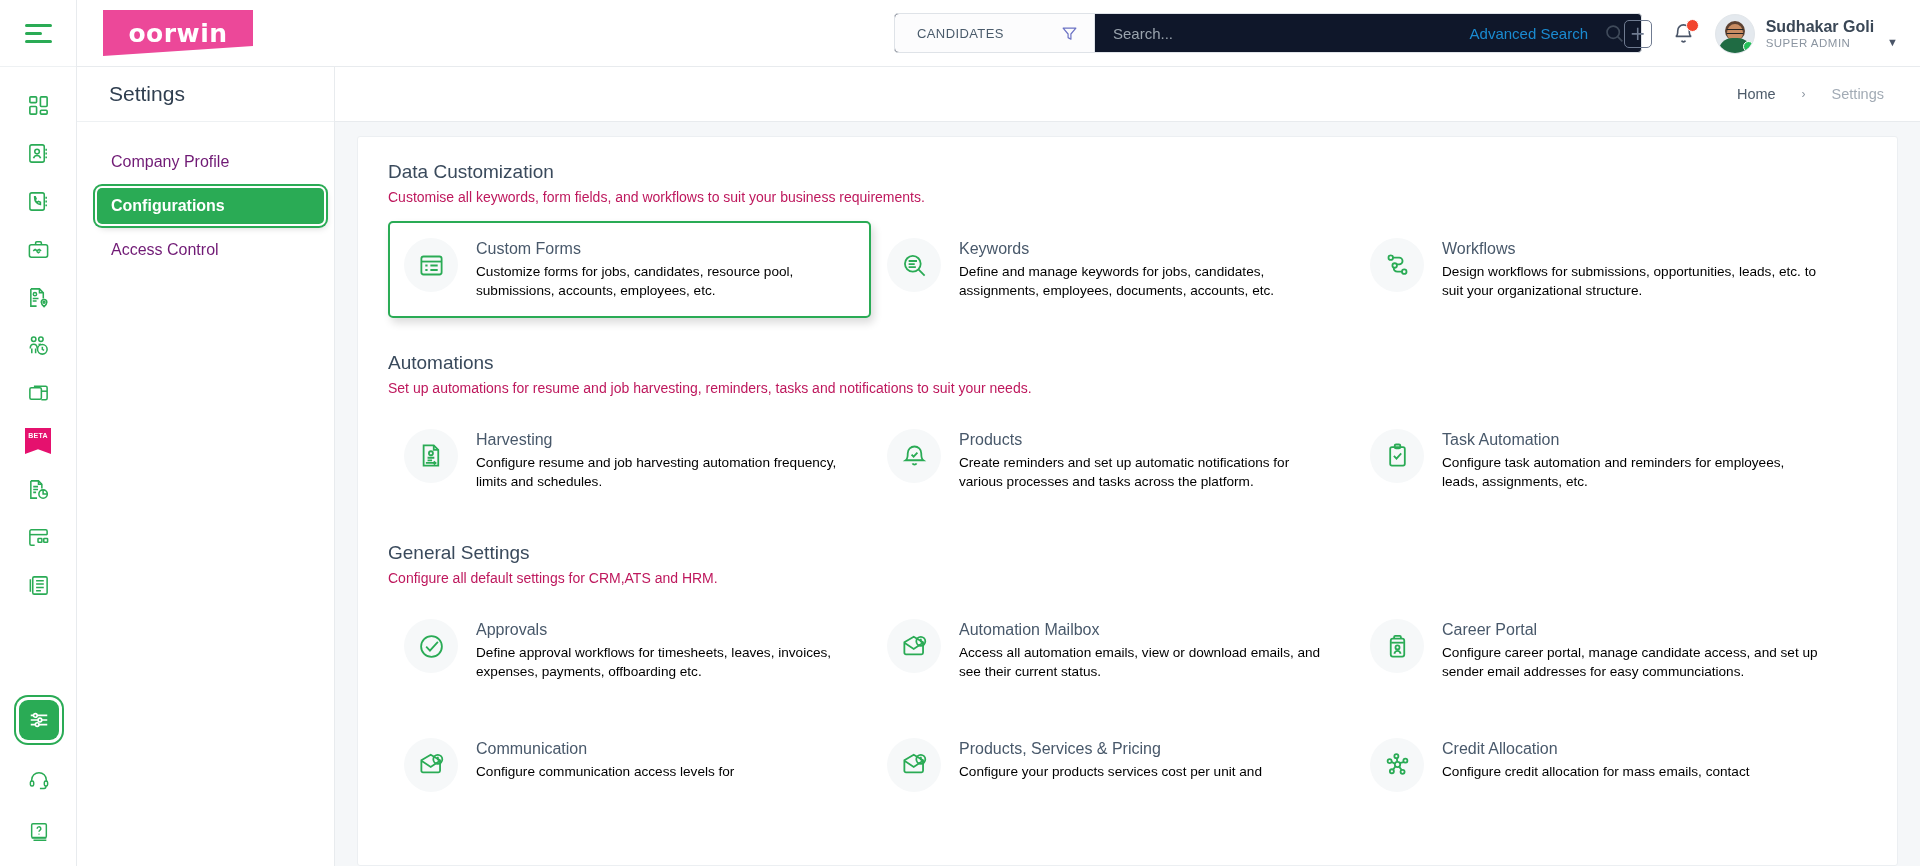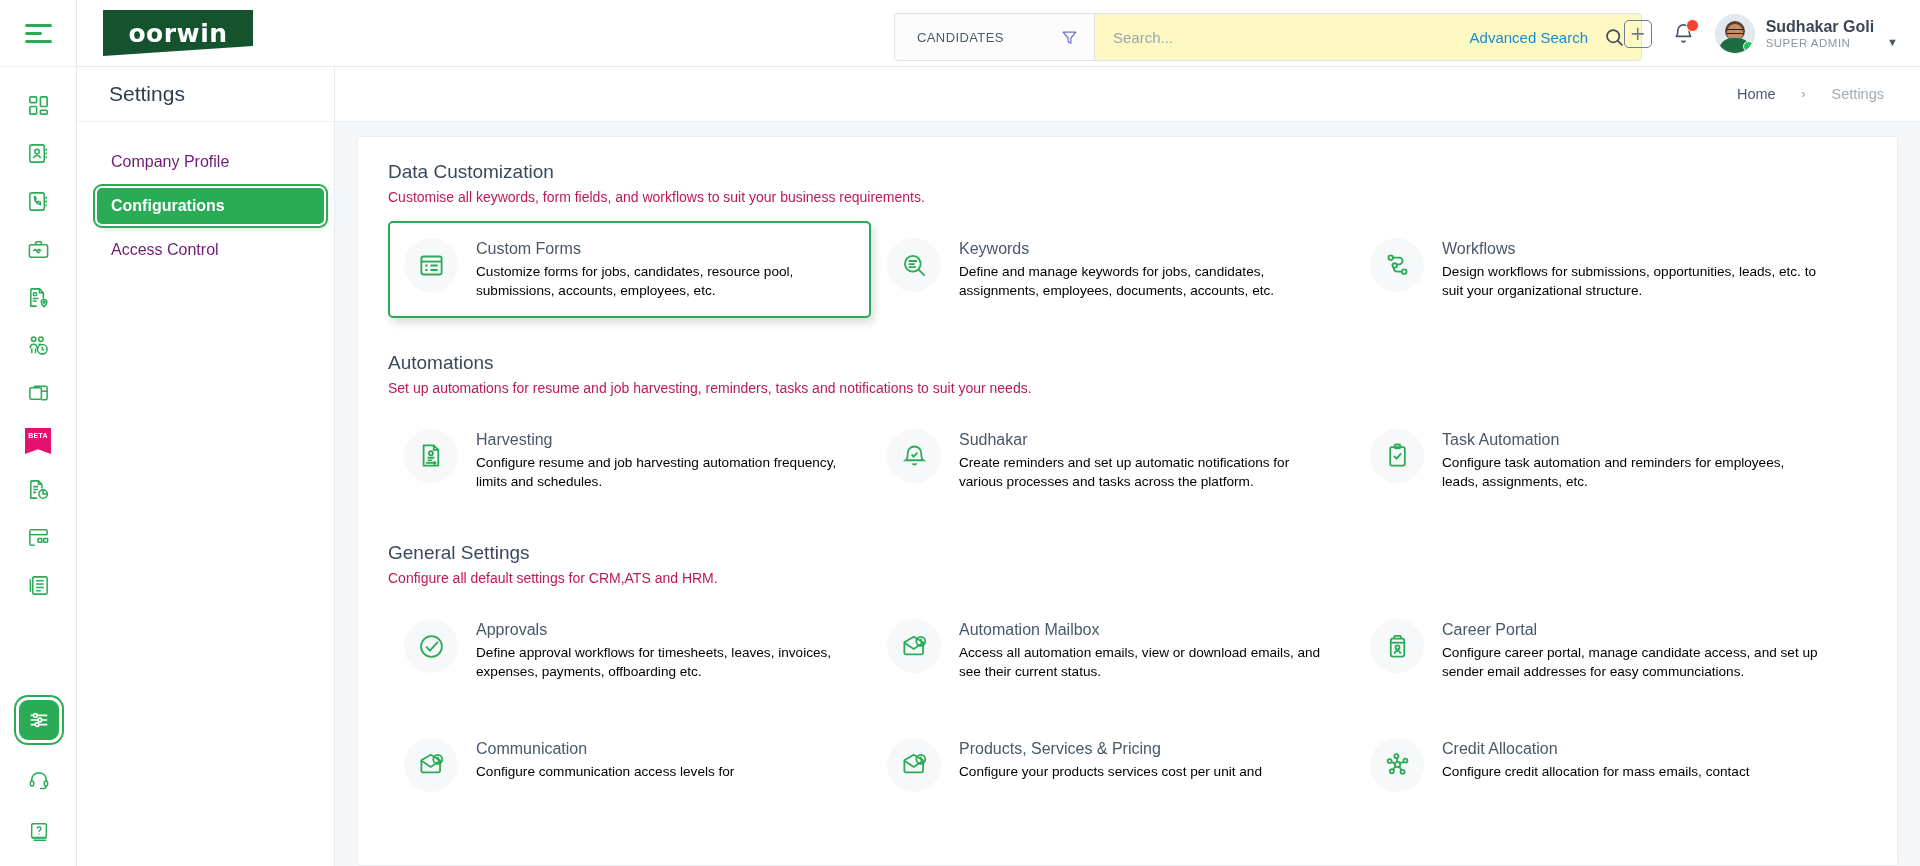--- a/index.html
+++ b/index.html
@@ -73,37 +73,37 @@
   
   .topbar {
     height: 67px; flex: 0 0 67px;
     background: #ffffff;
     border-bottom: 1px solid #e8ebee;
     display: flex; align-items: center;
     position: relative;
   }
   .logo-wrap { margin-left: 26px; width: 150px; }
   .logo {
-    background: #14532d;
+    background: #ec4899;
     width: 150px; height: 46px;
     display: flex; align-items: center; justify-content: center;
     clip-path: polygon(0 0, 100% 0, 100% 78%, 0 100%);
   }
   .logo span {
     color: #ffffff; font-size: 25px; font-weight: bold;
     letter-spacing: .5px;
     font-family: "DejaVu Sans", sans-serif;
   }
 
   .searchblock {
     position: absolute; left: 817px; top: 13px;
-    width: 748px; height: 48px;
+    width: 748px; height: 40px;
     border: 1px solid #dfe3e8; border-radius: 4px;
     display: flex; align-items: center;
-    background: #fef9c3;
+    background: #0f172a;
   }
   .cand-select {
     width: 200px; height: 100%;
     display: flex; align-items: center; justify-content: space-between;
     padding: 0 16px 0 22px;
     border-right: 1px solid #dfe3e8;
     cursor: pointer;
     background: #fcfcfd;
     border-radius: 4px 0 0 4px;
   }
@@ -551,21 +551,21 @@
 
               <div class="card">
                 <div class="ico-circle">
                   <svg width="27" height="27" viewBox="0 0 24 24" fill="none" stroke="currentColor" stroke-width="1.6">
                     <path d="M6 10a6 6 0 1112 0c0 5 1.8 6.2 1.8 6.2H4.2S6 15 6 10z"></path>
                     <path d="M10.2 19a2 2 0 003.6 0"></path>
                       <path d="M9.4 11.2l1.8 1.9 3.4-3.6"></path>
                     </svg>
                 </div>
                 <div class="card-txt">
-                  <div class="card-title">Sudhakar</div>
+                  <div class="card-title">Products</div>
                   <div class="card-desc">Create reminders and set up automatic notifications for various processes and tasks across the platform.</div>
                 </div>
               </div>
 
               <div class="card">
                 <div class="ico-circle">
                   <svg width="27" height="27" viewBox="0 0 24 24" fill="none" stroke="currentColor" stroke-width="1.6">
                     <rect x="5.5" y="4.5" width="13" height="16.5" rx="1.6"></rect>
                     <rect x="9.5" y="2.2" width="5" height="3.4" rx="1.2"></rect>
                     <path d="M8.8 12.4l2.3 2.4 4.2-4.6"></path>

